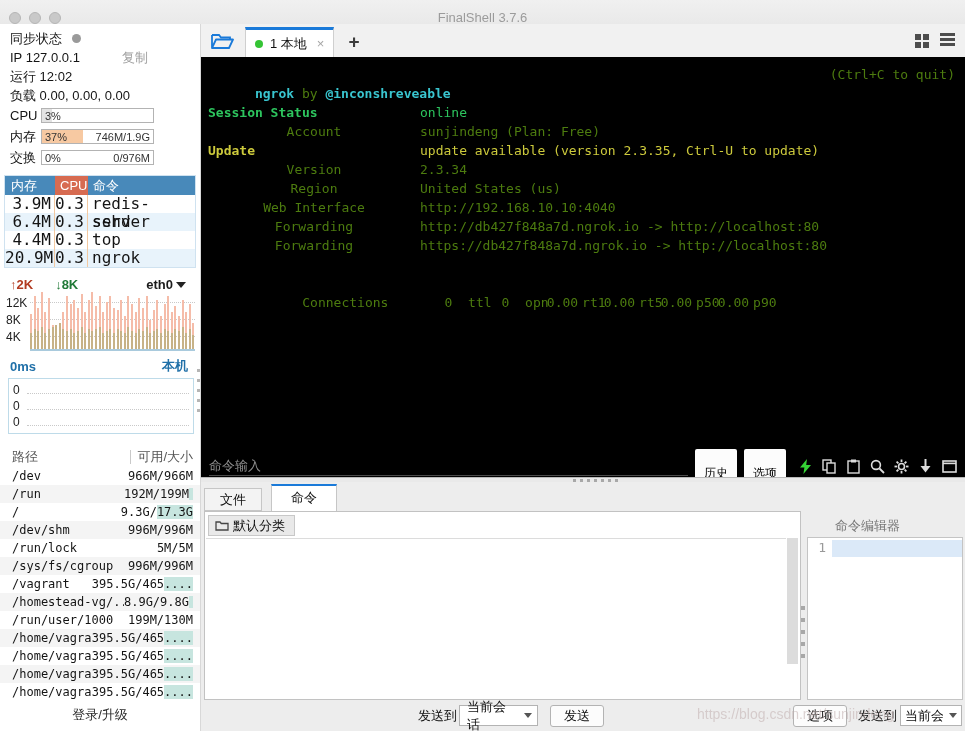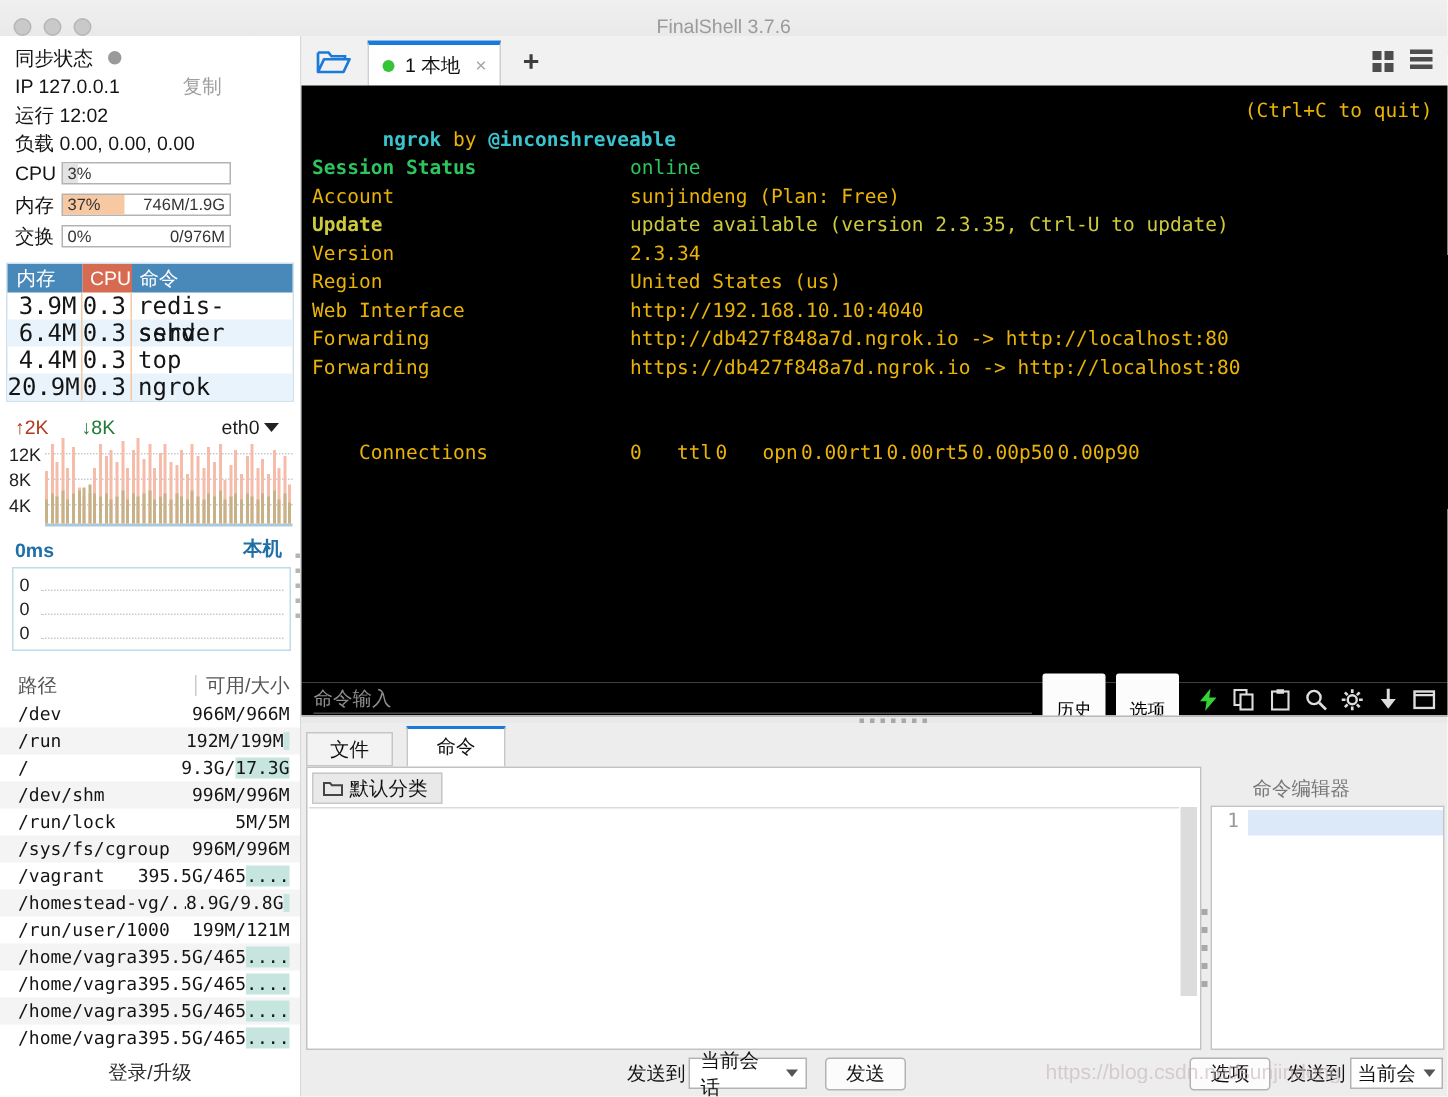--- a/index.html
+++ b/index.html
@@ -28,21 +28,21 @@
   .phead { display:flex; height:19px; color:#fff; font-size:13px; }
   .phead .h1 { width:50px; background:#4889ba; padding-left:6px; line-height:19px; }
   .phead .h2 { width:33px; background:#d76b51; padding-left:5px; line-height:19px; }
   .phead .h3 { flex:1; background:#4889ba; padding-left:5px; line-height:19px; }
   .prow { display:flex; height:18px; line-height:18px; font-family:"DejaVu Sans Mono",monospace; font-size:16px; }
   .prow.alt { background:#e8f3fb; }
   .prow .c1 { width:50px; text-align:right; padding-right:3px; border-right:1px solid #f3c9a1; }
   .prow .c2 { width:33px; text-align:right; padding-right:3px; border-right:1px solid #f3c9a1; }
   .prow .c3 { flex:1; padding-left:4px; }
 
-  .net-head { display:flex; align-items:center; margin-top:9px; padding:0 14px 0 10px; font-size:13px; font-weight:normal;justify-content:center; }
+  .net-head { display:flex; align-items:center; margin-top:9px; padding:0 14px 0 10px; font-size:13px; font-weight:bold;justify-content:center; }
   .net-up { color:#b23b21; }
   .net-down { color:#217a38; margin-left:22px; }
   .net-iface { margin-left:auto; color:#1c1c1c; cursor:pointer; }
   .caret { display:inline-block; width:0; height:0; border-left:5px solid transparent; border-right:5px solid transparent; border-top:6px solid #222; margin-left:3px; vertical-align:1px; }
   .net-chart { position:relative; height:57px; margin:2px 5px 0 30px; border-bottom:2px solid #a9cadd; }
   .grid { position:absolute; left:0; right:0; border-top:1px dotted #c9c9c9; }
   .ylab { position:absolute; left:-24px; font-size:12px; color:#222; }
   .bars { position:absolute; left:0; right:0; bottom:0; top:0; display:flex; align-items:flex-end; justify-content:space-between; }
   .bwrap { position:relative; width:2px; height:100%; }
   .b-rx { position:absolute; bottom:0; left:0; width:2px; background:#f5bca9; }
@@ -83,21 +83,21 @@
 
   
   .terminal { position:absolute; left:201px; right:0; top:57px; height:398px; background:#000; color:#e2e2e2; font-family:"DejaVu Sans Mono",monospace; font-size:13px; line-height:19px; padding:8px 10px 0 7px; overflow:hidden; }
   .t-line { height:19px; white-space:pre; }
   .t-head { display:flex; justify-content:space-between; }
   .t-label { display:inline-block; width:212px; }
   .t-col { display:inline-block; width:57px; }
   .c-cyan { color:#39c5cf; font-weight:bold; }
   .c-green { color:#2dc55e; }
   .c-yellow { color:#cdca3c; }
-  .c-white { color:#eab308; }
+  .c-white { color:#4d7c0f;text-align:center; }
   .bold { font-weight:bold; }
 
   .inputbar { position:absolute; left:201px; right:0; top:455px; height:22px; background:#000; display:flex; align-items:center; padding:0 8px 0 8px; }
   .cmd-input { flex:1; background:transparent; border:none; outline:none; border-bottom:1px solid #4a4a4a; color:#c9c9c9; font-size:13px; height:20px; }
   .cmd-input::placeholder { color:#8f8f8f; }
   .tbtn { background:#fcfcfc; color:#000; font-size:12px; padding:16px 9px 2px 9px; margin-left:7px; border-radius:2px; cursor:pointer; white-space:nowrap; }
   .ticons { display:flex; align-items:center; gap:8px; margin-left:11px; color:#ddd; }
   .ticons .ic { width:16px; height:16px; display:flex; align-items:center; justify-content:center; cursor:pointer; }
 
   
@@ -471,21 +471,21 @@
         <div class="drow">
           <span class="dp">/vagrant</span>
           <span class="ds">395.5G/465<span class="hl">....</span></span>
         </div>
         <div class="drow alt">
           <span class="dp">/homestead-vg/...</span>
           <span class="ds">8.9G/9.8G<span class="mark"></span></span>
         </div>
         <div class="drow">
           <span class="dp">/run/user/1000</span>
-          <span class="ds">199M/121M</span>
+          <span class="ds">199M/130M</span>
         </div>
         <div class="drow alt">
           <span class="dp">/home/vagrant/...</span>
           <span class="ds">395.5G/465<span class="hl">....</span></span>
         </div>
         <div class="drow">
           <span class="dp">/home/vagrant/...</span>
           <span class="ds">395.5G/465<span class="hl">....</span></span>
         </div>
         <div class="drow alt">

